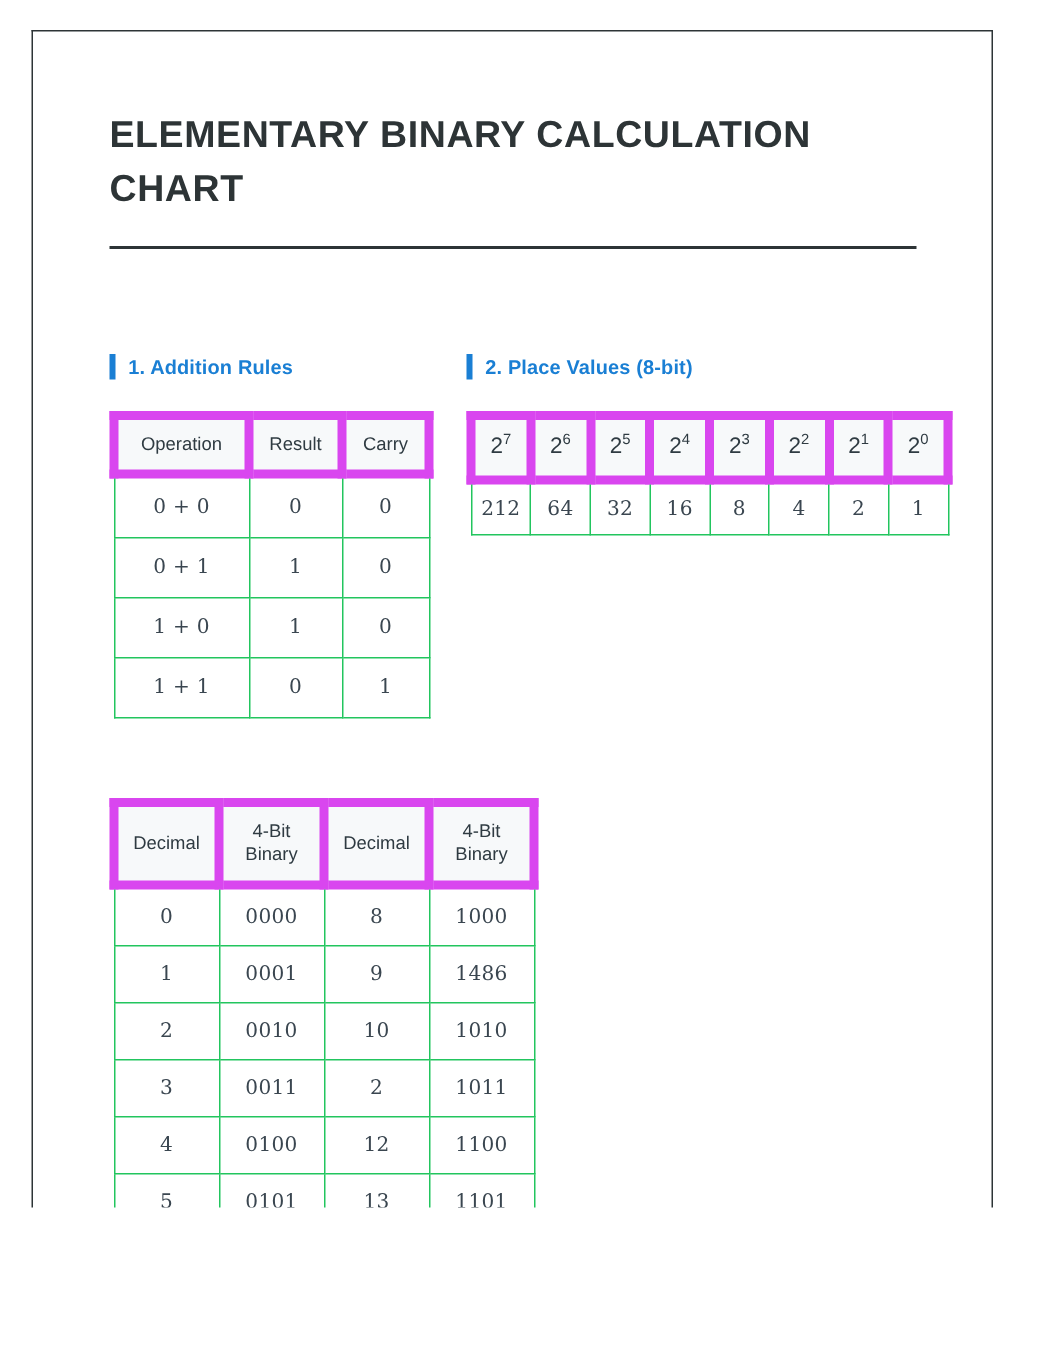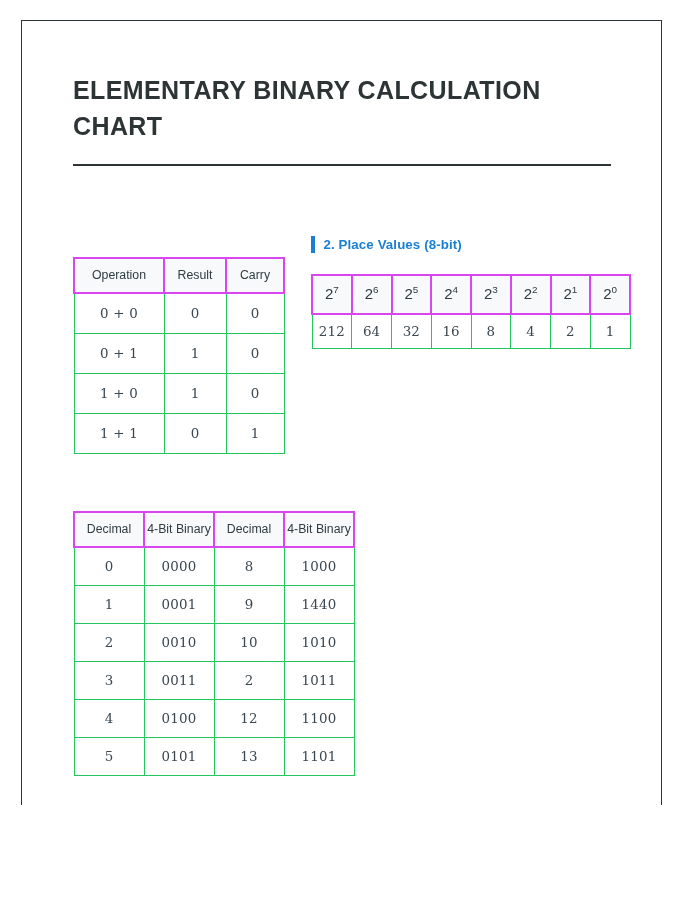--- a/index.html
+++ b/index.html
@@ -61,21 +61,21 @@
     white-space: nowrap;
   }
   table.grid {
     border-collapse: collapse;
     border: 1px solid #e3e7ea;
     table-layout: fixed;
     background: #ffffff;
   }
   table.grid th {
     background: #f7f9fa;
-    border: 2px solid #d946ef;
+    border: 6px solid #d946ef;
     font-size: 12.3px;
     font-weight: normal;
     color: #2f3b42;
     text-align: center;
     padding: 9px 2px;
     line-height: 1.25;
   }
   table.grid td {
     border: 1px solid #22c55e;
     font-size: 13.4px;
@@ -94,35 +94,39 @@
   #t1 td { padding: 12px 2px; }
   
   #sec2 { position: absolute; left: 238px; top: 215px; }
   #t2 { margin-top: 21px; width: 318px; }
   #t2 col { width: 39.75px; }
   #t2 th { font-size: 15px; padding: 9px 1px; }
   #t2 td { font-size: 13.4px; padding: 9px 1px; }
   sup { font-size: 0.66em; vertical-align: super; line-height: 0; }
   
   #sec3 { position: absolute; left: 0; top: 490px; }
-  #t3 { width: 280px; }
+  #t3 { margin-top: 21px; width: 280px; }
   #t3 col { width: 70px; }
   #t3 th { padding: 9px 2px; }
   #t3 td { padding: 11px 2px; }
 </style>
 </head>
 <body>
 
 <div id="page">
   <div id="inner">
 
     <h1 class="doc-title">Elementary Binary Calculation Chart</h1>
     <div class="title-rule"></div>
 
     <div id="sec1">
+      <div class="section-head">
+        <span class="accent-bar"></span>
+        <span class="section-title">1. Addition Rules</span>
+      </div>
       <table class="grid" id="t1">
         <colgroup>
             <col class="c-op">
             <col class="c-res">
             <col class="c-car">
           </colgroup>
         <thead>
           <tr>
             <th>Operation</th>
             <th>Result</th>
@@ -217,21 +221,21 @@
           <tr>
             <td>0</td>
             <td>0000</td>
             <td>8</td>
             <td>1000</td>
           </tr>
           <tr>
             <td>1</td>
             <td>0001</td>
             <td>9</td>
-            <td>1440</td>
+            <td>1486</td>
           </tr>
           <tr>
             <td>2</td>
             <td>0010</td>
             <td>10</td>
             <td>1010</td>
           </tr>
           <tr>
             <td>3</td>
             <td>0011</td>

